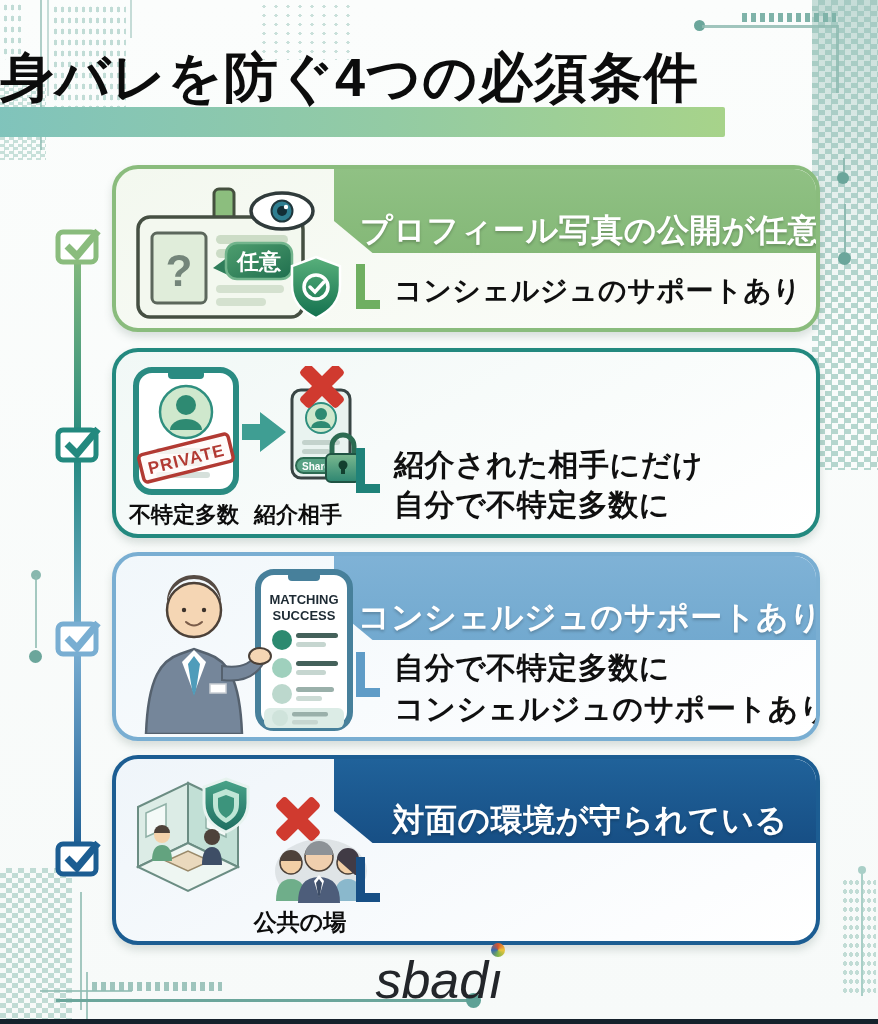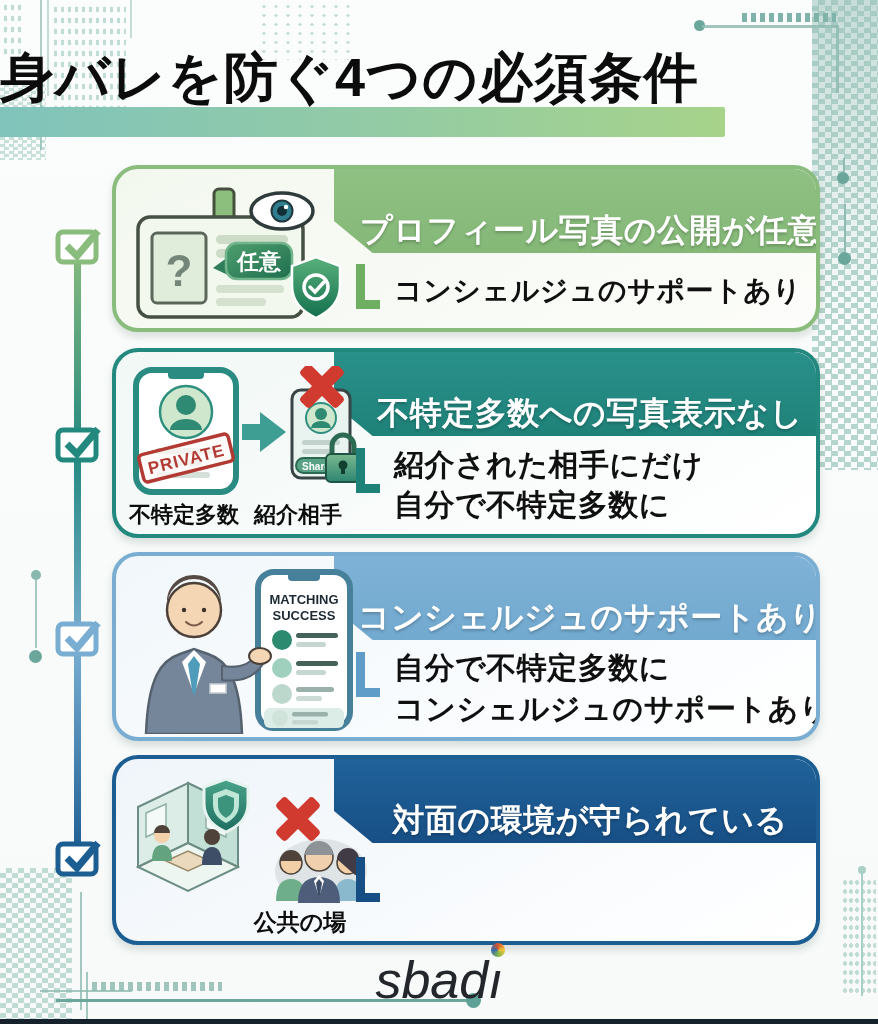--- a/index.html
+++ b/index.html
@@ -194,23 +194,20 @@
     </div>
     <div class="body">
       <span class="lmark"></span>
       <div class="body-text">
         <div>コンシェルジュのサポートあり</div>
       </div>
     </div>
   </div>
 
   <div class="card card2">
-    <div class="band">
-      <span>不特定多数への写真表示なし</span>
-    </div>
     <div class="illo" style="left:10px;top:14px;">
       <svg viewBox="0 0 235 132" width="235" height="132">
         <defs>
           <linearGradient id="lg1" x1="0" y1="0" x2="0" y2="1">
             <stop offset="0" stop-color="#7ab88f"></stop>
               <stop offset="1" stop-color="#2e8671"></stop>
           </linearGradient>
         </defs>
         <g>
           <rect x="10" y="4" width="100" height="122" rx="16" fill="#fff" stroke="#2a8b82" stroke-width="6"></rect>

